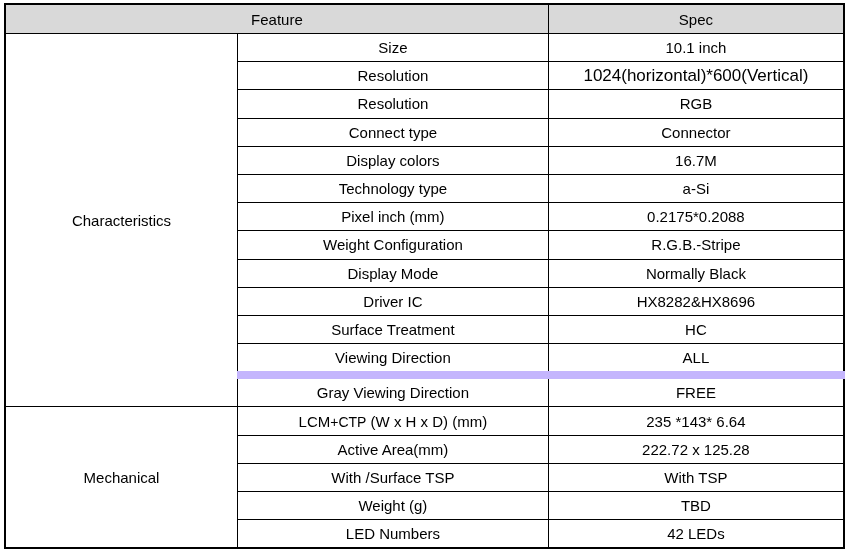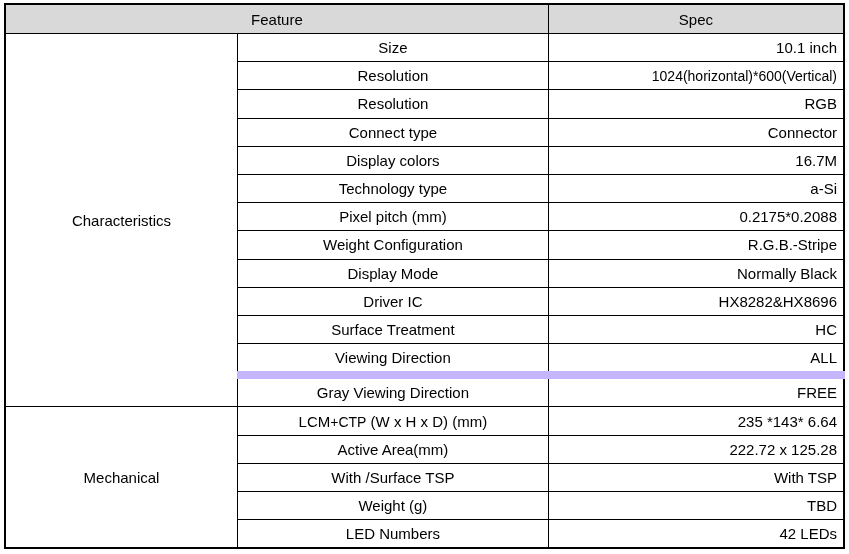--- a/index.html
+++ b/index.html
@@ -54,25 +54,25 @@
     border-bottom: 2px solid #000;
     margin-left: 32px;
   }
   td.group-cell.first { border-top: none; }
   td.feature-cell {
     text-align: center;
     border-right: 2px solid #000;
     height: 27.2px;
   }
   td.spec-cell {
-    text-align: right;
+    text-align: center;
     height: 27.2px;
   }
   td.spec-cell.small {
-    font-size: 14px;
+    font-size: 17px;
   }
   td.feature-cell .sub {
     font-size: 14px;
   }
   tr.thick-top > td {
     border-top: 8px solid #c4b5fd;
   }
 </style>
 </head>
 <body>
@@ -111,21 +111,21 @@
       </tr>
       <tr>
         <td class="feature-cell">Display colors</td>
         <td class="spec-cell">16.7M</td>
       </tr>
       <tr>
         <td class="feature-cell">Technology type</td>
         <td class="spec-cell">a-Si</td>
       </tr>
       <tr>
-        <td class="feature-cell">Pixel pitch (mm)</td>
+        <td class="feature-cell">Pixel inch (mm)</td>
         <td class="spec-cell">0.2175*0.2088</td>
       </tr>
       <tr>
         <td class="feature-cell">Weight Configuration</td>
         <td class="spec-cell">R.G.B.-Stripe</td>
       </tr>
       <tr>
         <td class="feature-cell">Display Mode</td>
         <td class="spec-cell">Normally Black</td>
       </tr>

